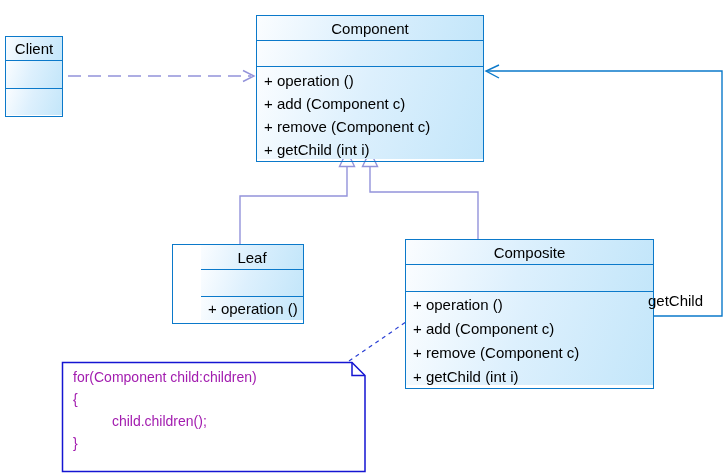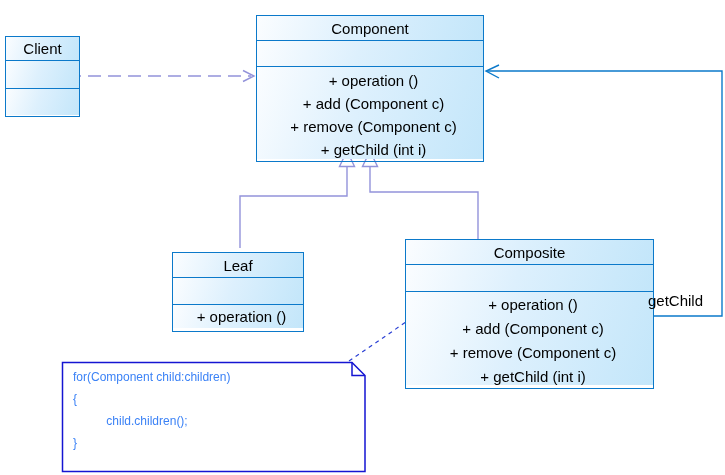--- a/index.html
+++ b/index.html
@@ -15,35 +15,35 @@
     position:absolute;
     border:1.5px solid #0b79ca;
     box-sizing:border-box;
     z-index:1;
   }
   .compartment{
     box-sizing:border-box;
     background:linear-gradient(110deg,#fbfdff 0%,#ddf0fd 45%,#c3e6fa 100%);
     overflow:hidden;
   }
-  .compartment + .compartment{border-top:1.5px solid #0b79ca;text-align:center;}
+  .compartment + .compartment{border-top:1.5px solid #0b79ca;}
   .title-comp{
     display:flex;align-items:center;justify-content:center;
     font-size:15px;color:#000;
   }
   .method-row{
     font-size:15px;color:#000;
     line-height:23px;
     padding-left:7px;
     white-space:nowrap;
   }
   .composite-row{line-height:24px;}
   #note-text{
     position:absolute;left:73px;top:366px;z-index:2;
-    font-size:12px;color:#3b82f6;line-height:22px;
+    font-size:14px;color:#a21caf;line-height:22px;
     white-space:pre;
   }
   #children-label{
     position:absolute;left:648px;top:292px;z-index:2;
     font-size:15px;color:#000;
   }
 </style>
 </head>
 <body>
 
@@ -75,38 +75,38 @@
     <g>
       <polygon points="62.5,362.5 352,362.5 365,375.5 365,471.5 62.5,471.5" fill="#ffffff" stroke="#1515d2" stroke-width="1.5"></polygon>
       <polyline points="352,362.5 352,375.5 365,375.5" fill="none" stroke="#1515d2" stroke-width="1.5"></polyline>
     </g>
 
     <g>
       <line x1="349" y1="361" x2="406" y2="322" stroke="#2a3fd4" stroke-width="1.2" stroke-dasharray="4,4"></line>
     </g>
   </svg>
 
-  <div class="uml-box" style="left:5px;top:36px;width:75px;height:81px;">
+  <div class="uml-box" style="left:5px;top:36px;width:58px;height:81px;">
     <div class="compartment title-comp" style="height:23px;">Client</div>
     <div class="compartment" style="height:28px;"></div>
     <div class="compartment" style="height:27px;"></div>
   </div>
 
   <div class="uml-box" style="left:256px;top:15px;width:228px;height:147px;">
     <div class="compartment title-comp" style="height:24px;">Component</div>
     <div class="compartment" style="height:26px;"></div>
     <div class="compartment" style="height:93px;padding-top:2px;">
       <div class="method-row">+ operation ()</div>
       <div class="method-row">+ add (Component c)</div>
       <div class="method-row">+ remove (Component c)</div>
       <div class="method-row">+ getChild (int i)</div>
     </div>
   </div>
 
-  <div class="uml-box" style="left:172px;top:252px;width:132px;height:80px;">
+  <div class="uml-box" style="left:172px;top:244px;width:132px;height:80px;padding-left:28px;">
     <div class="compartment title-comp" style="height:24px;">Leaf</div>
     <div class="compartment" style="height:27px;"></div>
     <div class="compartment" style="height:24px;">
       <div class="method-row">+ operation ()</div>
     </div>
   </div>
 
   <div class="uml-box" style="left:405px;top:239px;width:249px;height:150px;">
     <div class="compartment title-comp" style="height:24px;">Composite</div>
     <div class="compartment" style="height:27px;"></div>

